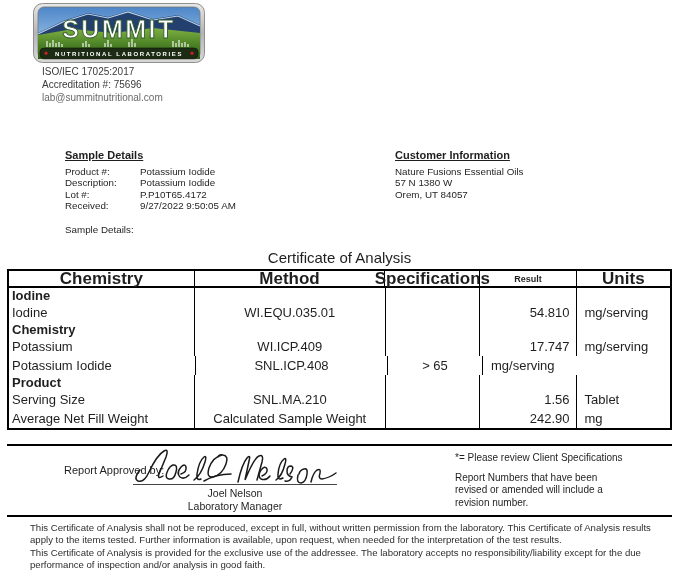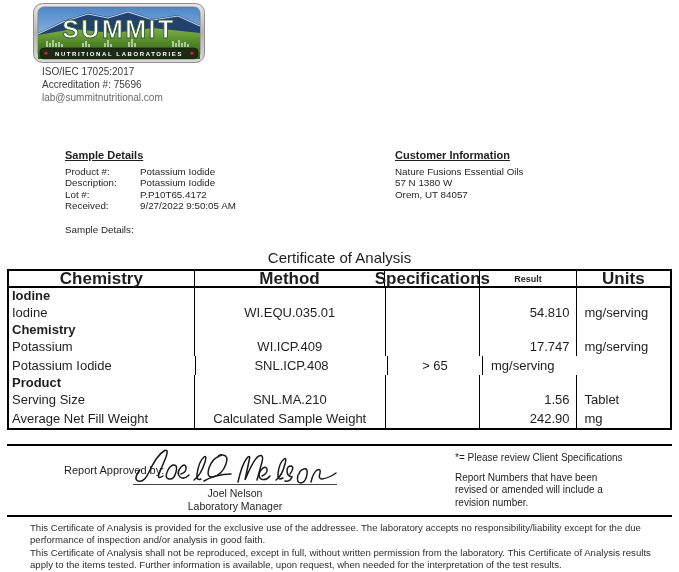--- a/index.html
+++ b/index.html
@@ -246,17 +246,17 @@
   </div>
 
   <div class="side-notes">
     <div class="spec-note">*= Please review Client Specifications</div>
     <div class="revision-note">Report Numbers that have been revised or amended will include a revision number.</div>
   </div>
 
   <div class="rule r2"></div>
 
   <div class="footer-notes">
+    <div>This Certificate of Analysis shall not be reproduced, except in full, without written permission from the laboratory. This Certificate of Analysis results apply to the items tested. Further information is available, upon request, when needed for the interpretation of the test results.</div>
     <div>This Certificate of Analysis is provided for the exclusive use of the addressee. The laboratory accepts no responsibility/liability except for the due performance of inspection and/or analysis in good faith.</div>
-    <div>This Certificate of Analysis shall not be reproduced, except in full, without written permission from the laboratory. This Certificate of Analysis results apply to the items tested. Further information is available, upon request, when needed for the interpretation of the test results.</div>
   </div>
 
 </div>
 
 </body></html>

